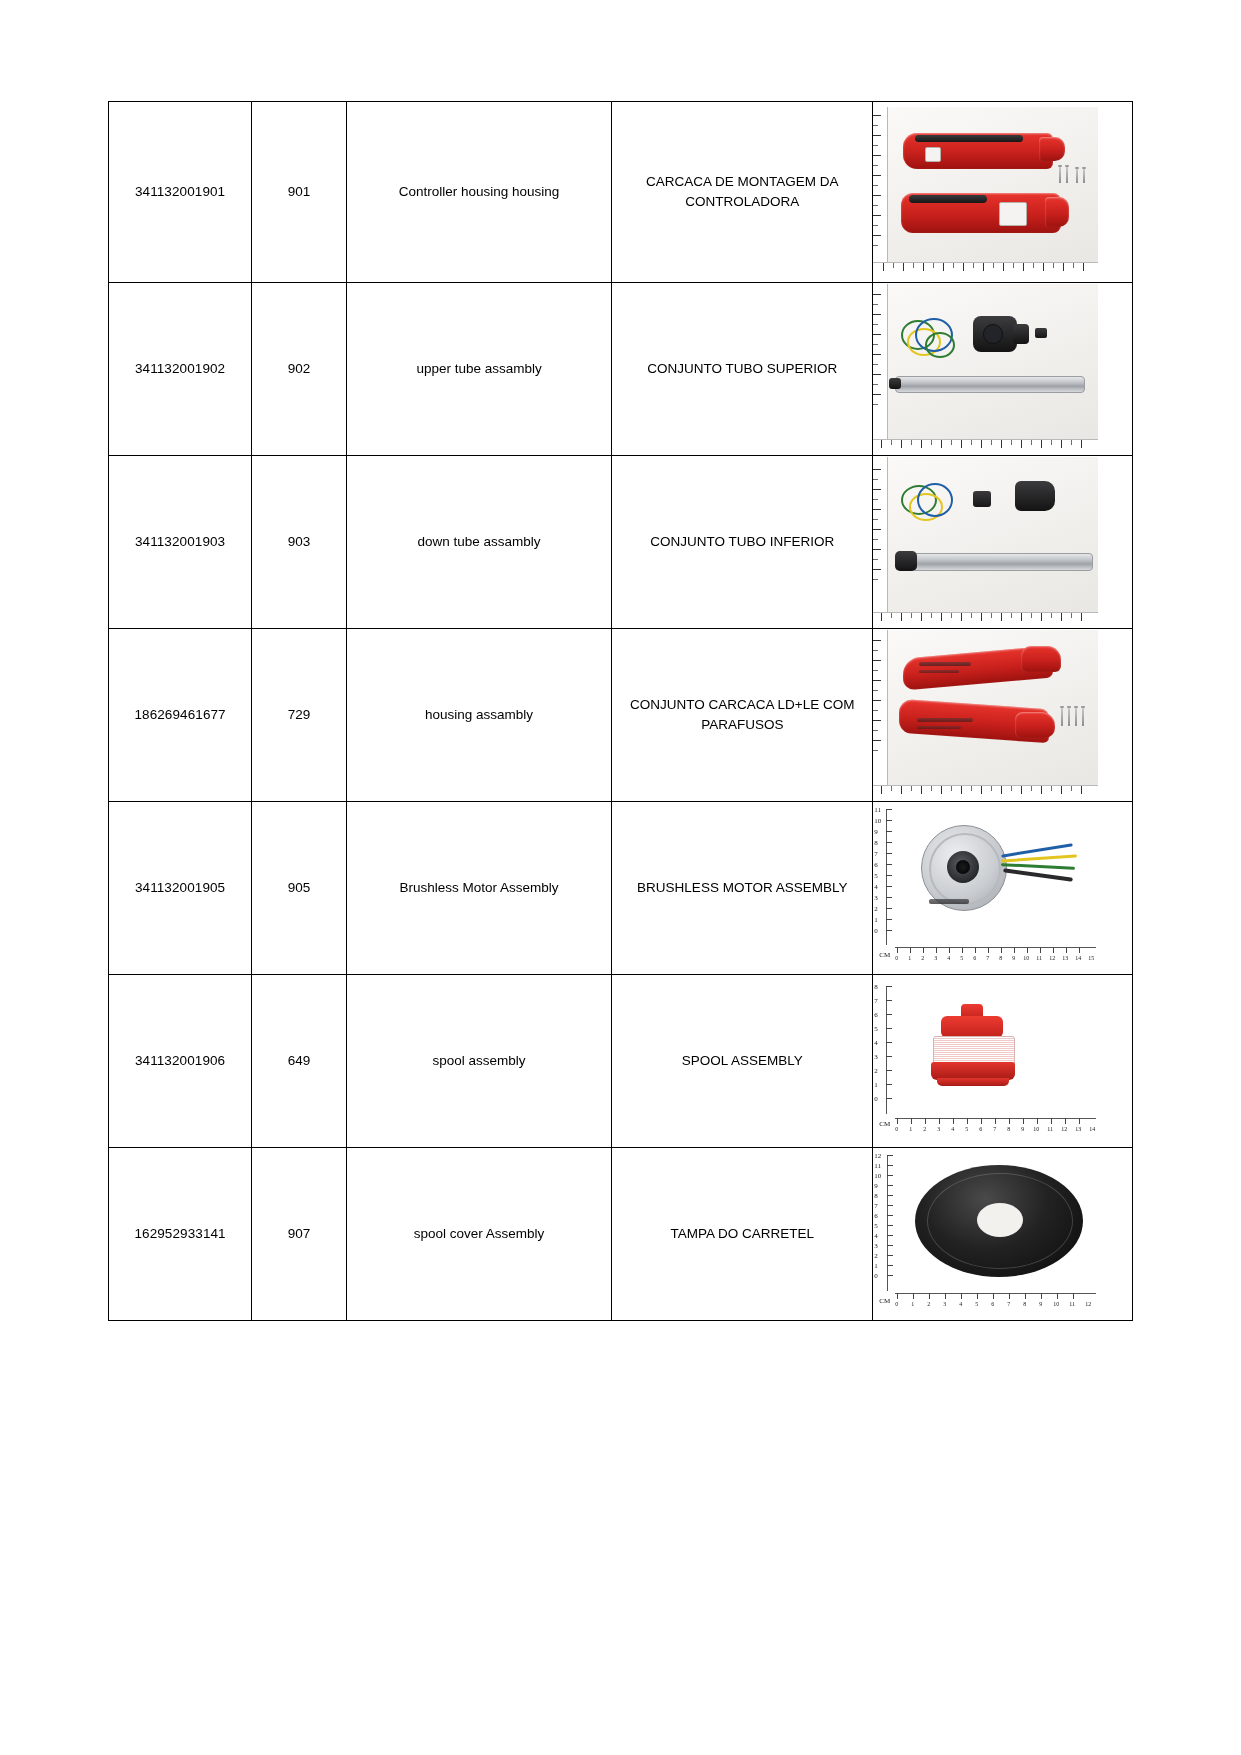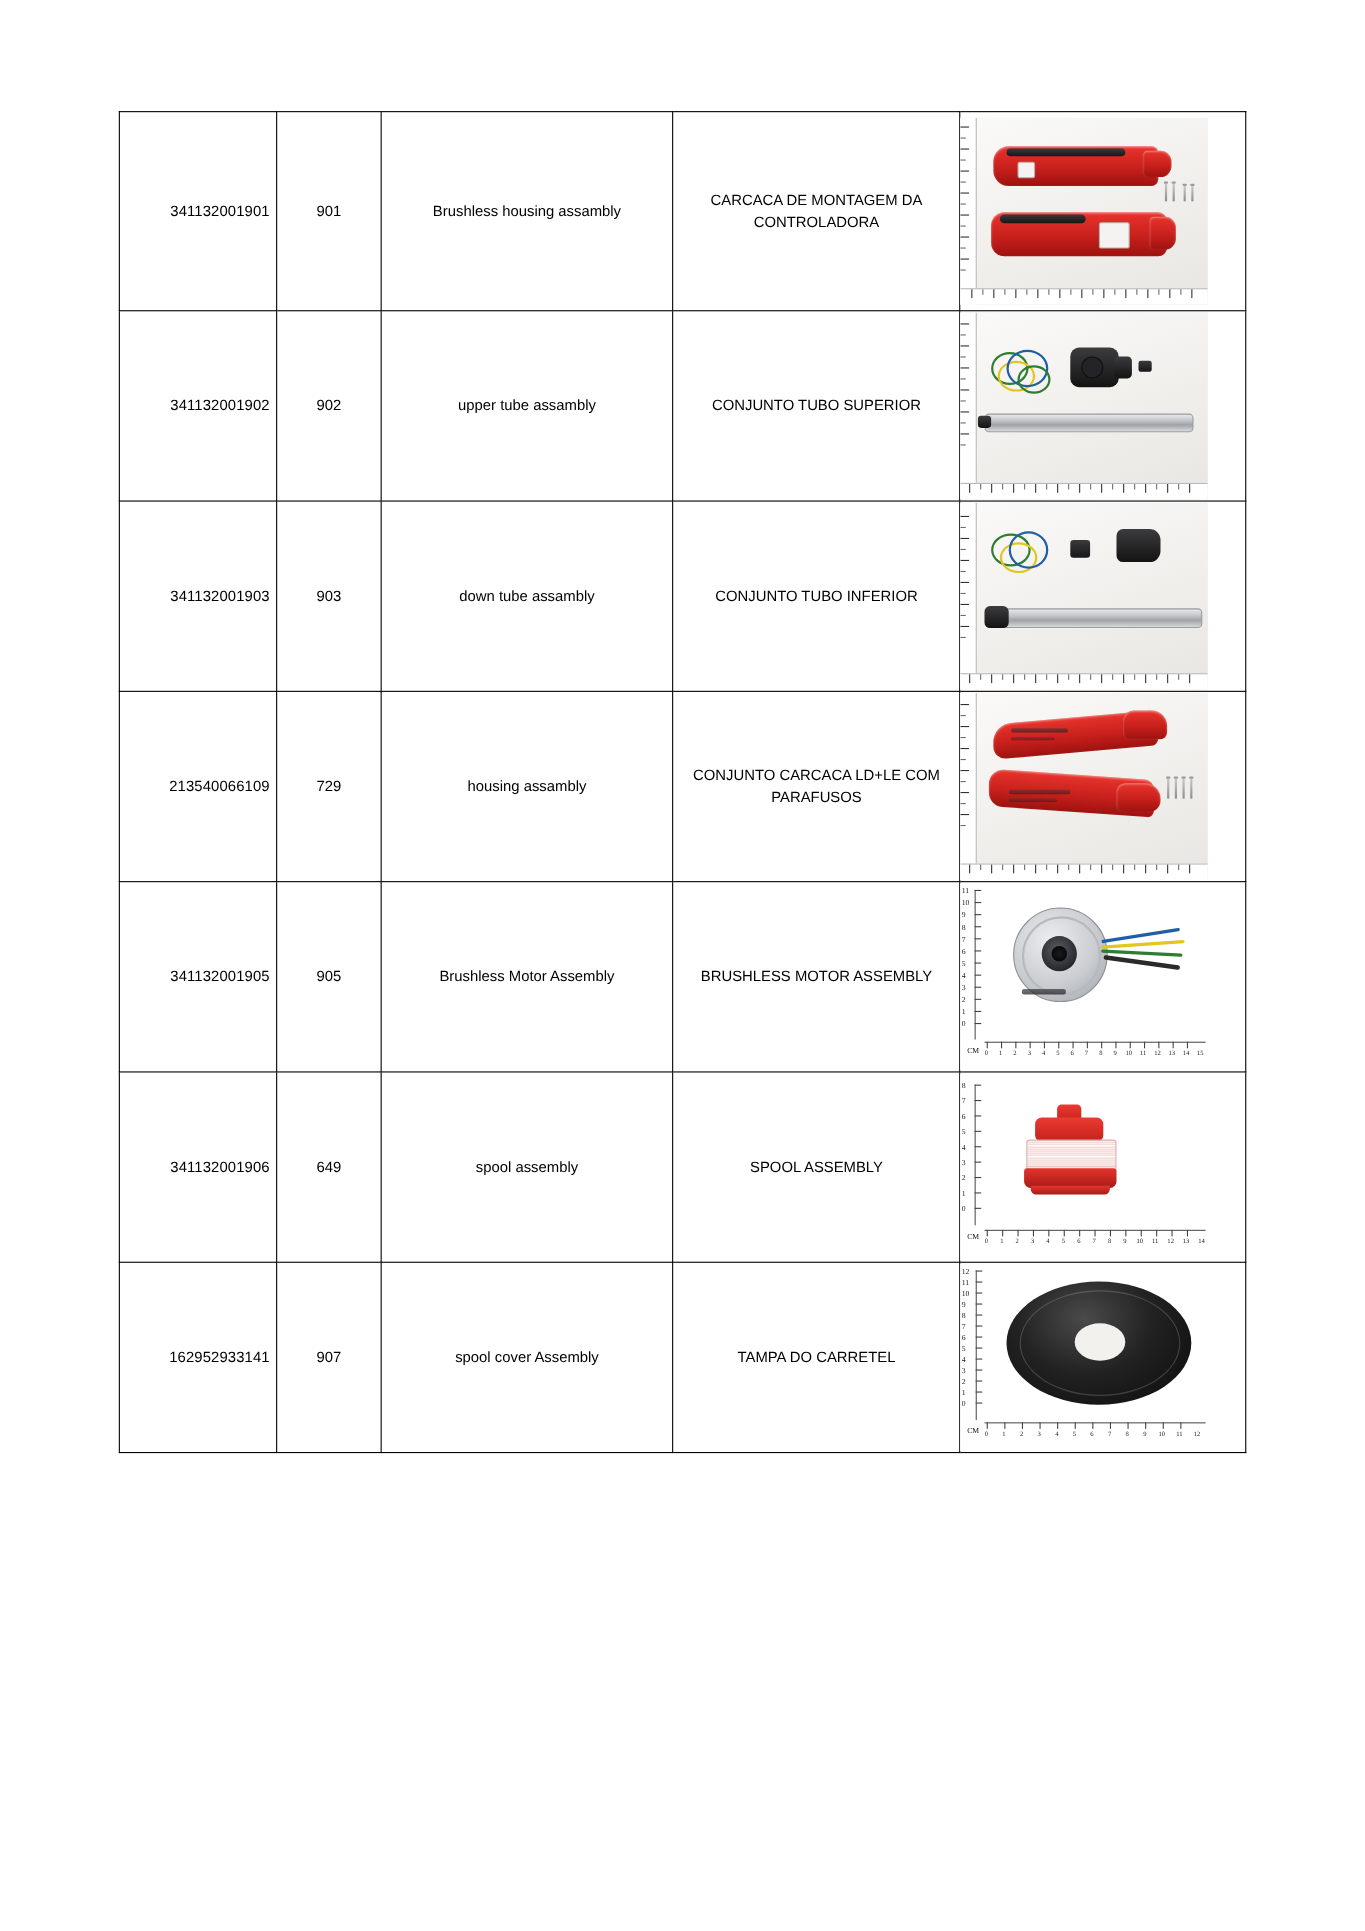--- a/index.html
+++ b/index.html
@@ -41,21 +41,21 @@
   .c-en     { width: 230px; }
   .c-pt     { width: 226px; }
   .c-img    { width: 225px; }
 
   .cell-text {
     display: block;
     padding: 4px 6px;
     line-height: 1.45;
     word-wrap: break-word;
   }
-  .t-code { font-size: 13.5px; letter-spacing: 0.1px; text-align: right; }
+  .t-code { font-size: 13.5px; letter-spacing: 0.1px; }
   .t-ref  { font-size: 13.5px; }
   .t-en   { font-size: 13.5px; }
   .t-pt   { font-size: 13.5px; }
 
   .img-cell { padding: 0; }
 
   
   .photo {
     position: relative;
     width: 225px;
@@ -239,21 +239,21 @@
     <tbody>
 
       <tr>
         <td style="height:180px">
           <span class="cell-text t-code">341132001901</span>
         </td>
         <td>
           <span class="cell-text t-ref">901</span>
         </td>
         <td>
-          <span class="cell-text t-en">Brushless housing assambly</span>
+          <span class="cell-text t-en">Controller housing housing</span>
         </td>
         <td>
           <span class="cell-text t-pt">CARCACA DE MONTAGEM DA CONTROLADORA</span>
         </td>
         <td class="img-cell">
           <div class="photo h170">
             <div class="paper"></div>
 
             <div class="ruler-v" style="left:0;width:14px;">
               <div class="tick tickL" style="top:8px"></div>
@@ -447,21 +447,21 @@
               <div class="tick tickL" style="left:188px"></div>
                 <div class="tick" style="left:198px"></div>
               <div class="tick tickL" style="left:208px"></div>
             </div>
           </div>
         </td>
       </tr>
 
       <tr>
         <td style="height:172px">
-          <span class="cell-text t-code">213540066109</span>
+          <span class="cell-text t-code">186269461677</span>
         </td>
         <td>
           <span class="cell-text t-ref">729</span>
         </td>
         <td>
           <span class="cell-text t-en">housing assambly</span>
         </td>
         <td>
           <span class="cell-text t-pt">CONJUNTO CARCACA LD+LE COM PARAFUSOS</span>
         </td>

